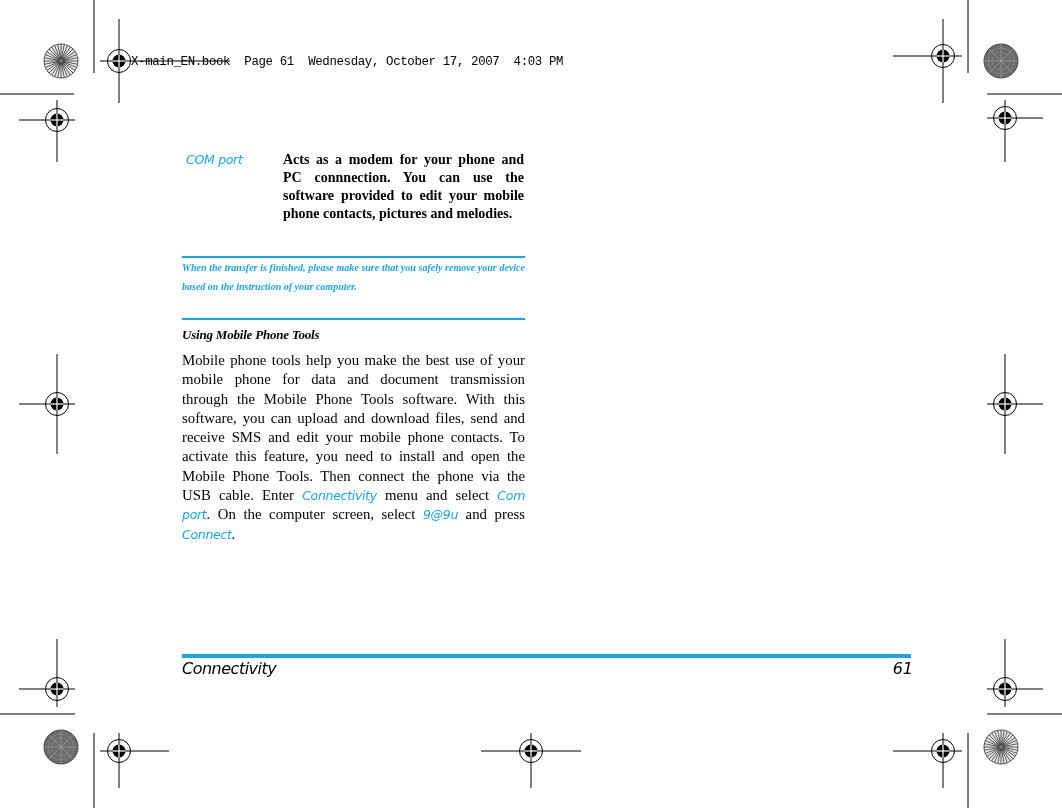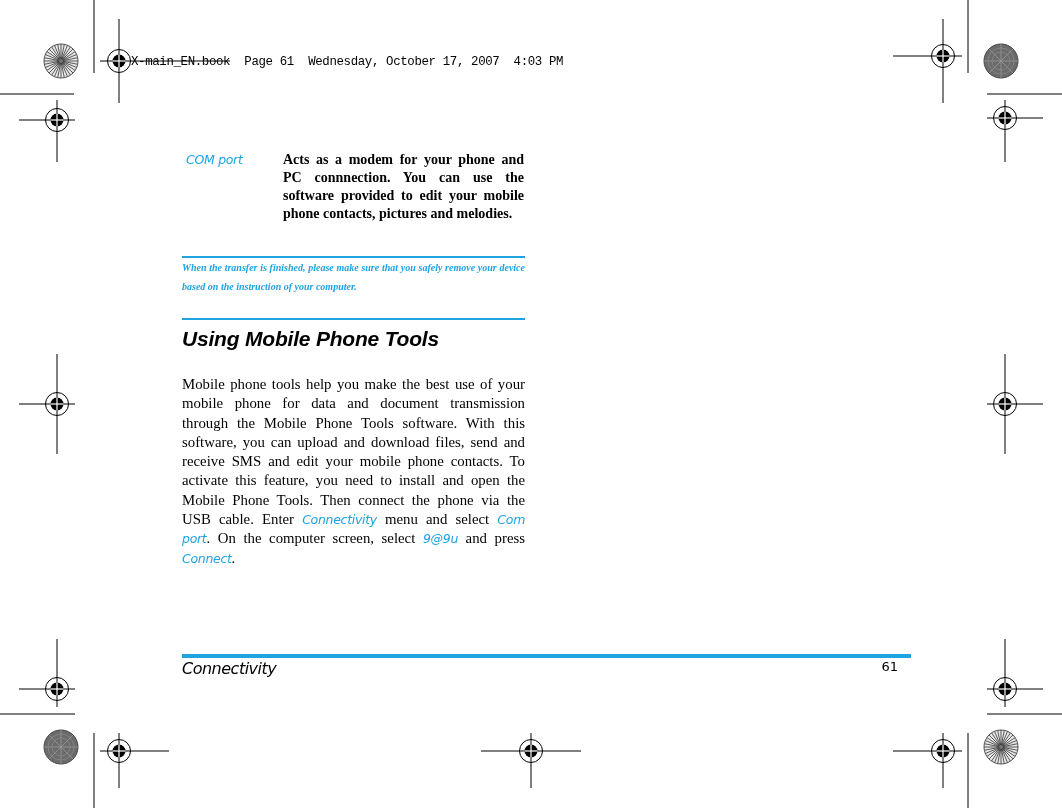--- a/index.html
+++ b/index.html
@@ -3,26 +3,26 @@
   <meta charset="utf-8">
   <style>
     html, body { margin:0; padding:0; }
     body { width:1062px; height:808px; position:relative; background:#ffffff; overflow:hidden; font-family:"Liberation Serif", serif; color:#000; }
     .abs { position:absolute; }
     .slug { position:absolute; left:131px; top:54px; font-family:"Liberation Mono", monospace; font-size:13.5px; letter-spacing:-0.4px; color:#000; white-space:pre; transform:scaleX(0.92); transform-origin:left top; }
     .term { position:absolute; left:186px; top:152px; font-family:"DejaVu Sans", sans-serif; font-style:italic; font-size:12.5px; color:#1ea3e3; letter-spacing:-0.3px; }
     .def { position:absolute; left:283px; top:151px; width:241px; font-size:14px; line-height:18px; text-align:justify;font-weight:bold; }
     .rule { position:absolute; left:182px; width:343px; height:2px; background:#1ea3e3; }
     .note { position:absolute; left:182px; top:258px; width:343px; font-size:10px; line-height:19.3px; font-style:italic; font-weight:bold; color:#1ea3e3; text-align:justify; }
-    .h2 { position:absolute; left:182px; top:327px; font-family:Liberation Sans, sans-serif; font-style:italic; font-weight:bold; font-size:21px; letter-spacing:-0.2px; }
-    .body { position:absolute; left:182px; top:351px; width:343px; font-size:14.8px; line-height:19.3px; text-align:justify;margin-top:24px; }
+    .h2 { position:absolute; left:182px; top:327px; font-family:Liberation Serif, serif; font-style:italic; font-weight:bold; font-size:13px; letter-spacing:-0.2px; }
+    .body { position:absolute; left:182px; top:351px; width:343px; font-size:14.8px; line-height:19.3px; text-align:justify; }
     .ui { font-family:"DejaVu Sans", sans-serif; font-style:italic; font-size:12.5px; color:#1ea3e3; letter-spacing:-0.3px; }
     .footer-rule { position:absolute; left:182px; top:654px; width:729px; height:4px; background:#1ea3e3; }
     .footer-left { position:absolute; left:182px; top:659px; font-family:"DejaVu Sans", sans-serif; font-style:italic; font-size:16px; letter-spacing:-0.5px; }
-    .footer-right { position:absolute; right:164px; top:659px; font-family:"DejaVu Sans", sans-serif; font-size:13px; }
+    .footer-right { position:absolute; right:149px; top:659px; font-family:"DejaVu Sans", sans-serif; font-style:italic; font-size:16px; }
   </style>
 </head>
 <body>
 
 <svg class="abs" width="1062" height="808" style="left:0;top:0;" xmlns="http://www.w3.org/2000/svg">
   <defs>
     <g id="reg">
       <circle cx="0" cy="0" r="11.5" fill="none" stroke="#000" stroke-width="1"></circle>
       <circle cx="0" cy="0" r="6.5" fill="#000"></circle>
       <line x1="-6.5" y1="0" x2="6.5" y2="0" stroke="#fff" stroke-width="1.2"></line>

